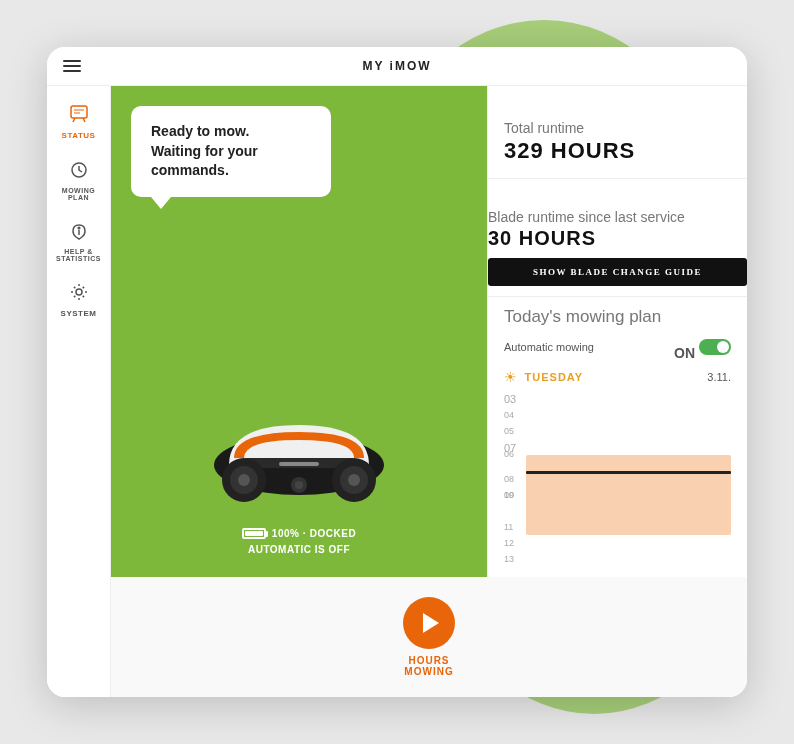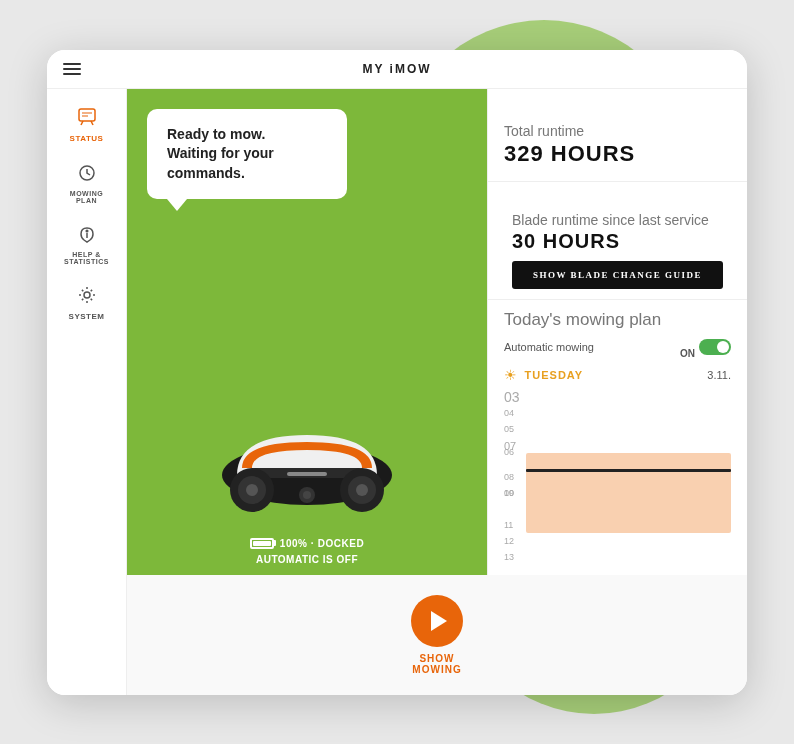--- a/index.html
+++ b/index.html
@@ -115,21 +115,21 @@
       background: #333;
       border-radius: 1px;
     }
 
     .app-body {
       display: flex;
       flex: 1;
     }
 
     .sidebar {
-      width: 80px;
+      width: 64px;
       background: #fff;
       border-right: 1px solid #eee;
       display: flex;
       flex-direction: column;
       align-items: center;
       padding-top: 8px;
       gap: 0;
     }
 
     .sidebar-item {
@@ -176,21 +176,21 @@
 
     .mower-panel {
       flex: 1;
       background: #7db83a;
       position: relative;
       min-height: 370px;
       display: flex;
       flex-direction: column;
       align-items: center;
       justify-content: flex-end;
-      padding-bottom: 8px;
+      padding-bottom: 20px;
     }
 
     .speech-bubble {
       position: absolute;
       top: 20px;
       left: 20px;
       background: white;
       border-radius: 10px;
       padding: 16px 20px;
       max-width: 200px;
@@ -252,21 +252,21 @@
 
     .runtime-value {
       font-size: 22px;
       font-weight: 900;
       color: #111;
       letter-spacing: 1px;
       text-transform: uppercase;
     }
 
     .blade-section {
-      padding: 10px 24px;
+      padding: 10px 0;
       border-bottom: 1px solid #eee;
     }
 
     .blade-value {
       font-size: 20px;
       font-weight: 900;
       color: #111;
       letter-spacing: 1px;
       text-transform: uppercase;
     }
@@ -312,21 +312,21 @@
       text-align: right;
     }
 
     .toggle-on {
       display: flex;
       align-items: center;
       gap: 4px;
     }
 
     .toggle-label {
-      font-size: 10px;
+      font-size: 14px;
       font-weight: 700;
       color: #555;
       margin-top: 12px;
     }
 
     .toggle-switch {
       width: 32px;
       height: 16px;
       background: #4caf50;
       border-radius: 8px;
@@ -561,21 +561,21 @@
             <div class="day-row">
               <div style="display:flex; align-items:center; gap:4px;">
                 <span style="color:#e8a020; font-size:14px;">☀</span>
                 <span class="day-name">TUESDAY</span>
               </div>
               <span class="day-date">3.11.</span>
             </div>
 
             <div class="chart-container" id="chart-area" style="height: 176px; position: relative;">
                 <div style="position:absolute; left:0; top:0; bottom:0; width:22px;">
-                  <div style="position:absolute; top:0px; font-size:14px; color:#aaa; line-height:16px;">03</div>
+                  <div style="position:absolute; top:0px; font-size:11px; color:#aaa; line-height:16px;">03</div>
                   <div style="position:absolute; top:16px; font-size:9px; color:#aaa; line-height:16px;">04</div>
                   <div style="position:absolute; top:32px; font-size:9px; color:#aaa; line-height:16px;">05</div>
                   <div style="position:absolute; top:48px; font-size:9px; color:#aaa; line-height:16px;margin-top:7px;">06</div>
                   <div style="position:absolute; top:49px; font-size:11px; color:#aaa; line-height:16px;">07</div>
                   <div style="position:absolute; top:80px; font-size:9px; color:#aaa; line-height:16px;">08</div>
                   <div style="position:absolute; top:96px; font-size:9px; color:#aaa; line-height:16px;">09</div>
                   <div style="position:absolute; top:96px; font-size:9px; color:#aaa; line-height:16px;">10</div>
                   <div style="position:absolute; top:128px; font-size:9px; color:#aaa; line-height:16px;">11</div>
                   <div style="position:absolute; top:144px; font-size:9px; color:#aaa; line-height:16px;">12</div>
                   <div style="position:absolute; top:160px; font-size:9px; color:#aaa; line-height:16px;">13</div>
@@ -587,20 +587,20 @@
               </div>
           </div>
         </div>
       </div>
 
       <div class="bottom-controls">
         <button class="play-btn">
           <div class="play-triangle"></div>
         </button>
         <div style="text-align:center;">
-          <span style="font-size:10px; font-weight:700; color:#e8650a; letter-spacing:1px; display:block;">SHOW</span>
+          <span style="font-size:10px; font-weight:700; color:#e8650a; letter-spacing:1px; display:block;">HOURS</span>
           <span style="font-size:10px; font-weight:700; color:#e8650a; letter-spacing:1px; display:block;">MOWING</span>
         </div>
       </div>
     </div>
 
   </div>
 </div>
 
 </body></html>

